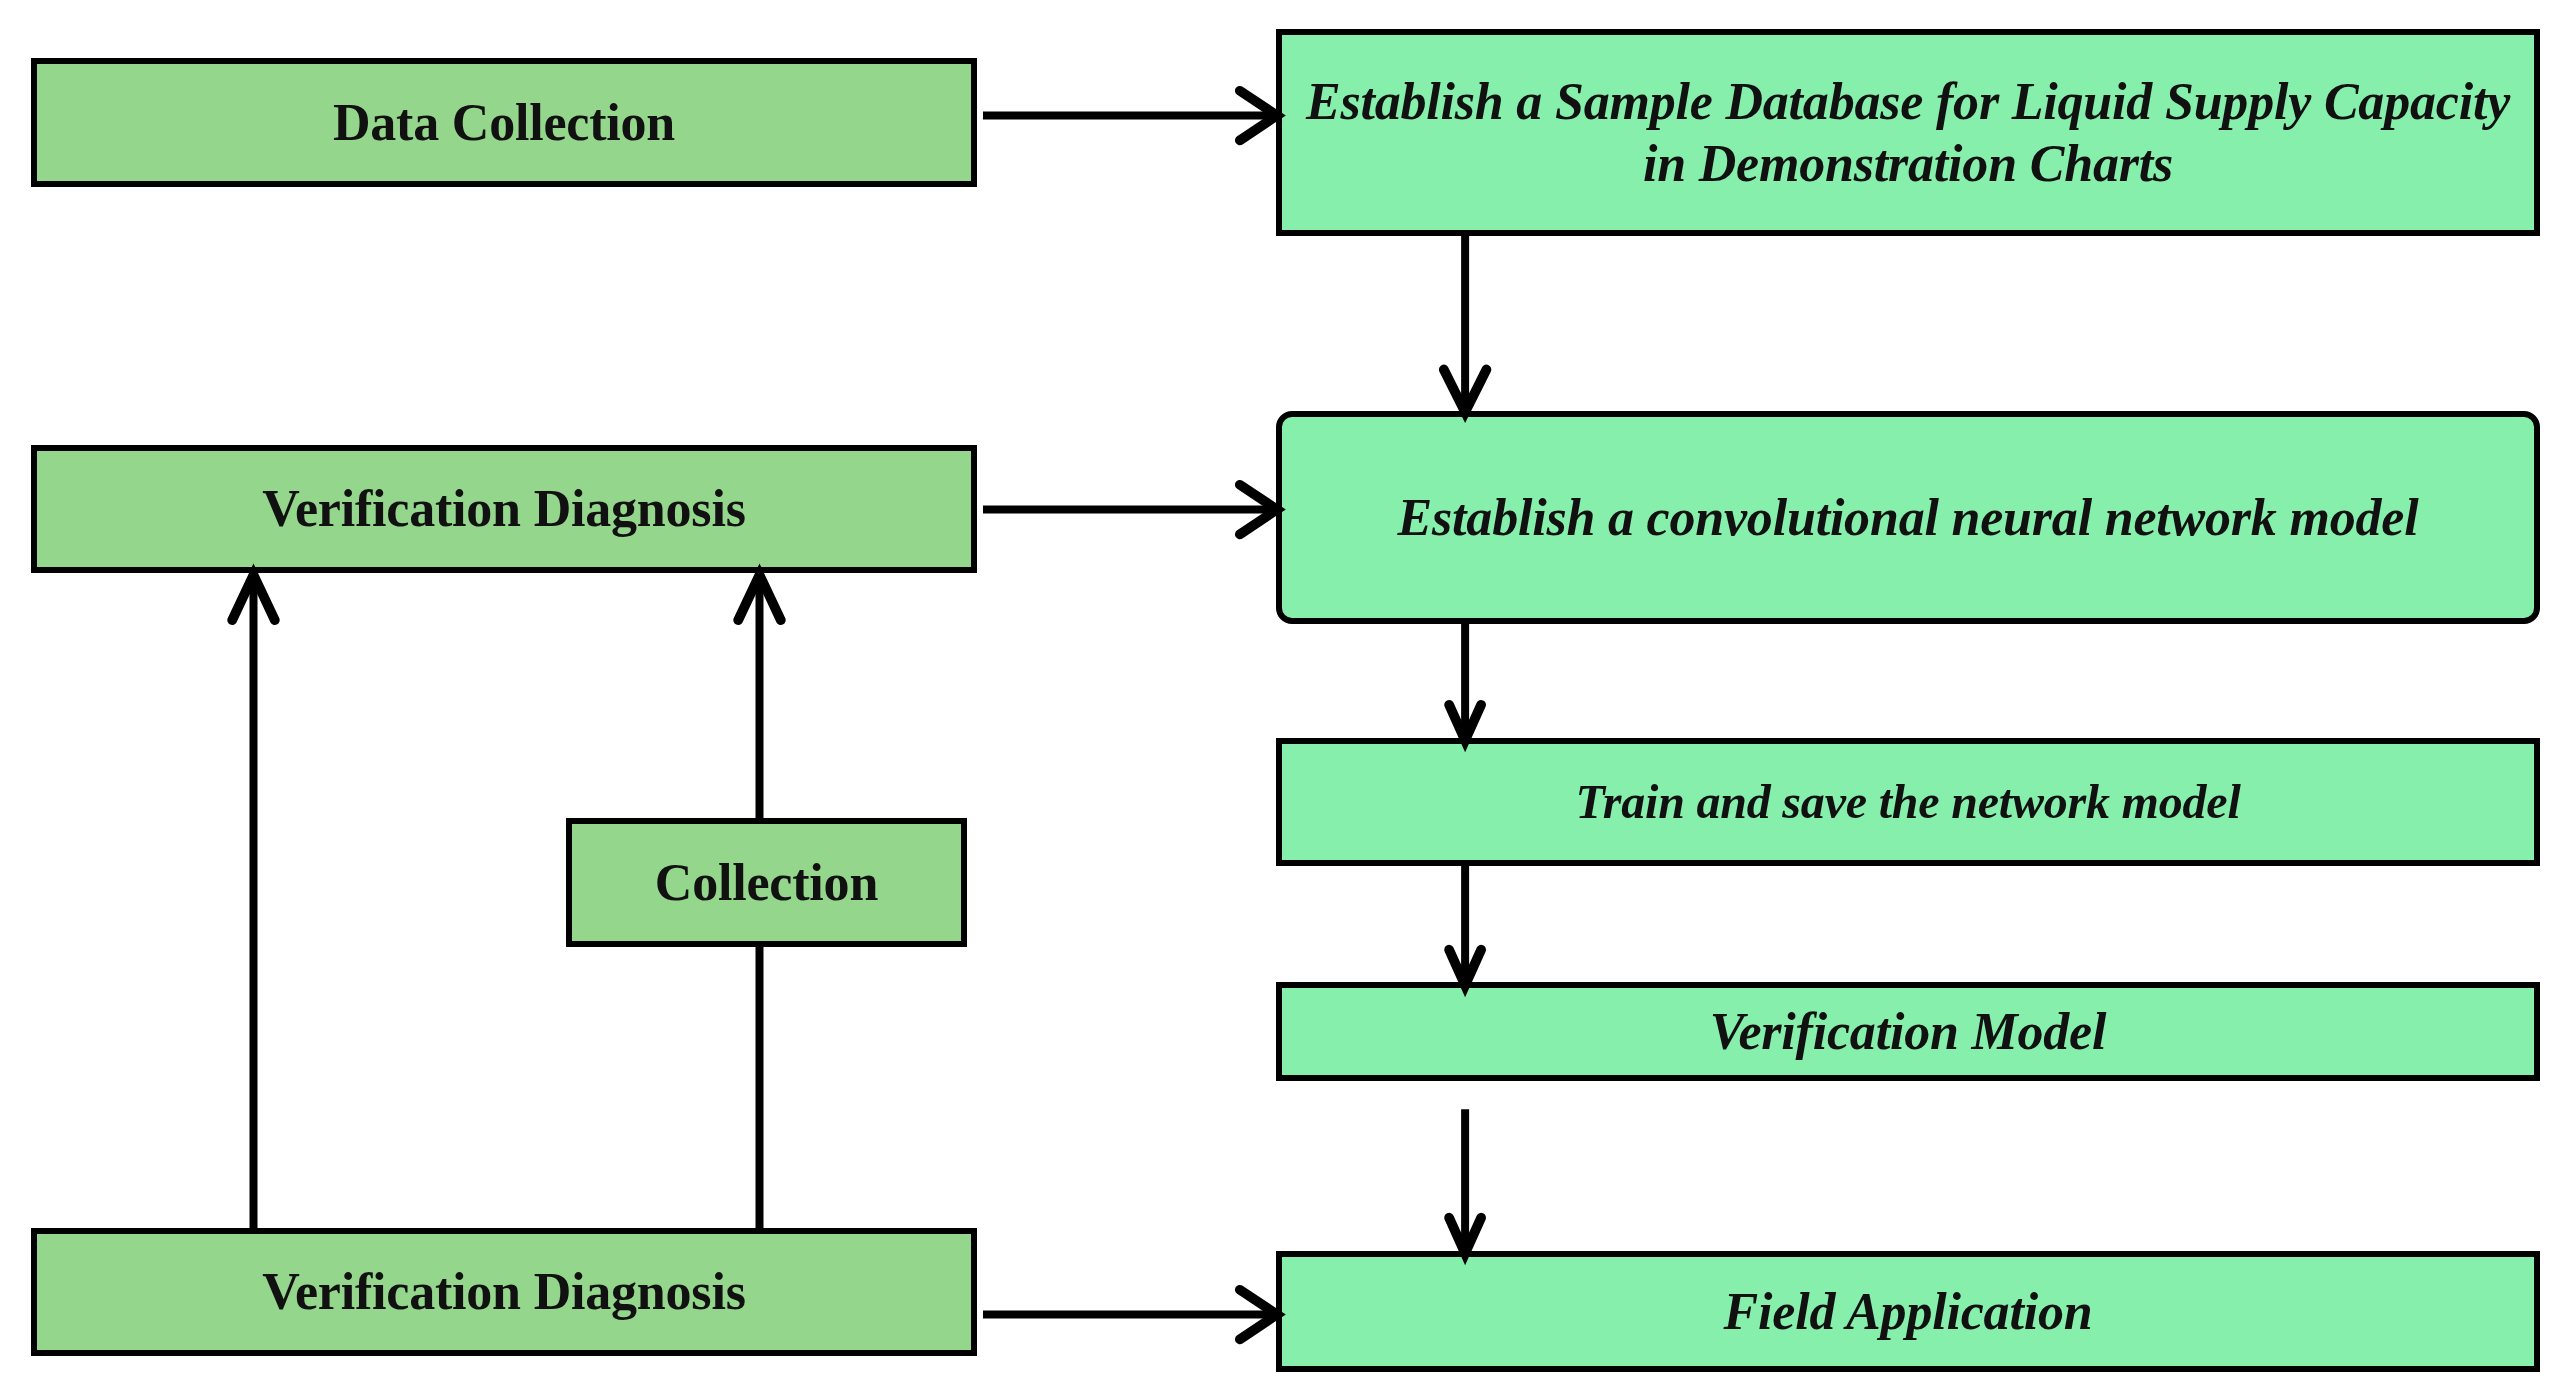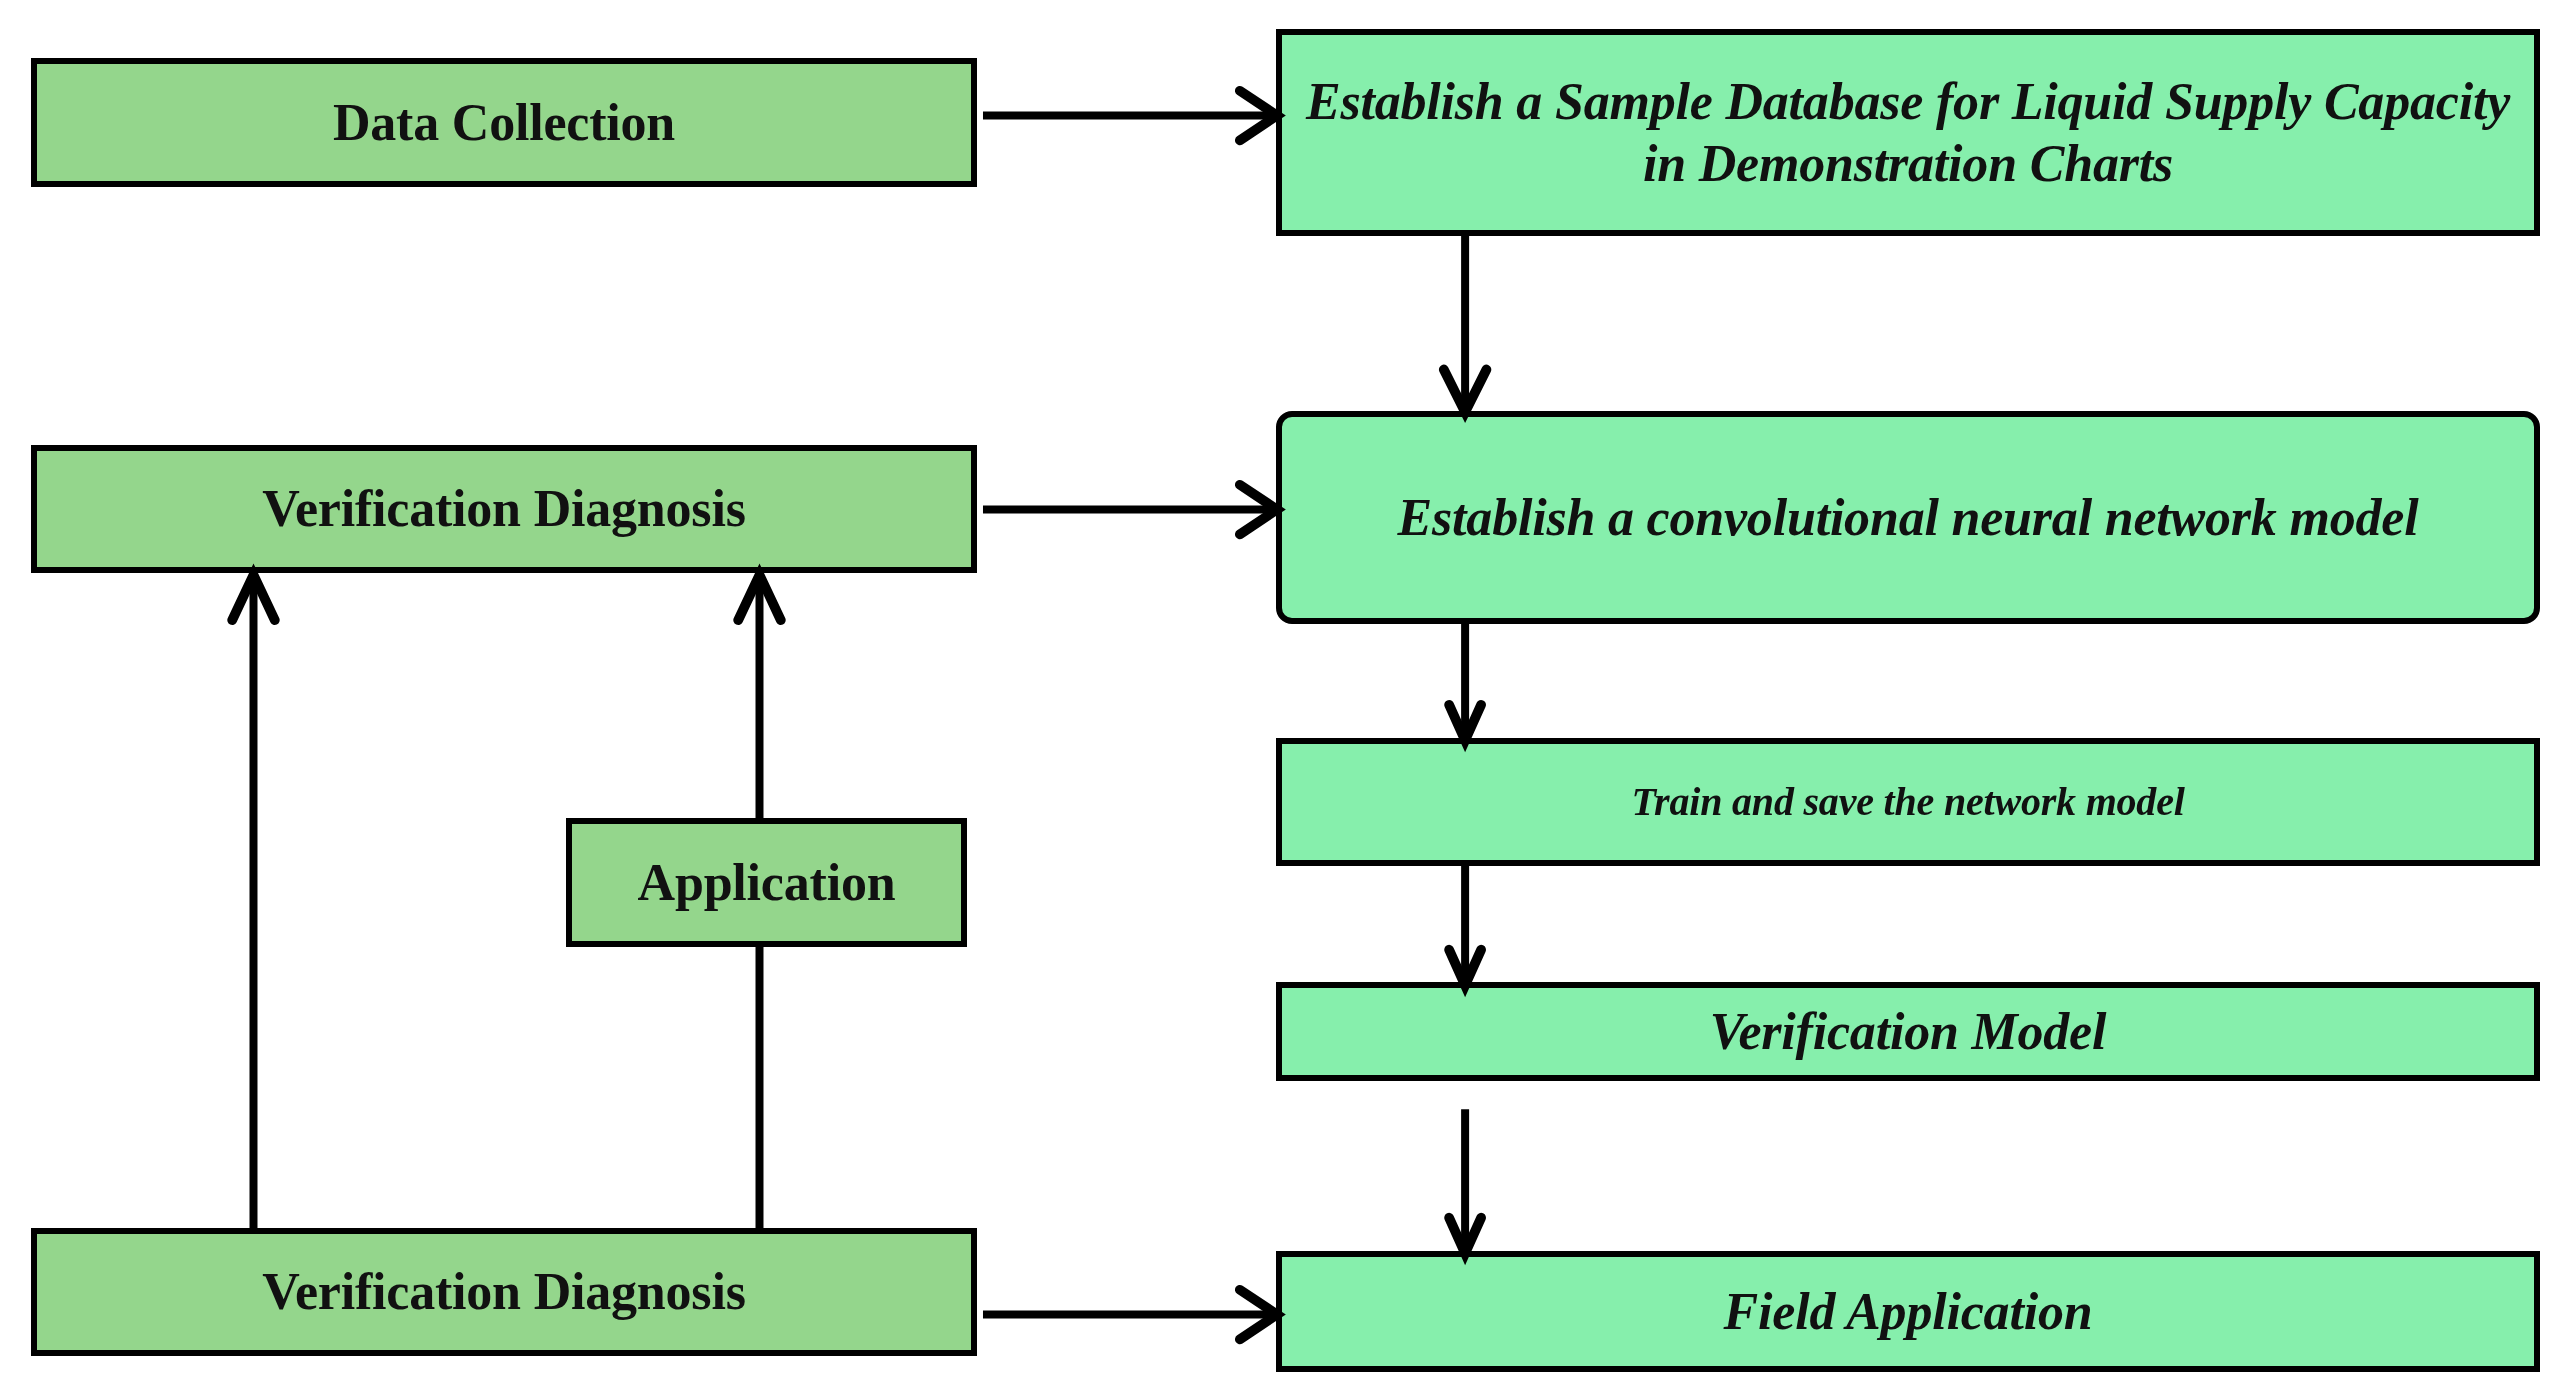--- a/index.html
+++ b/index.html
@@ -31,21 +31,21 @@
     padding: 0 16px;
   }
   .node.green { background: #94d68c; }
   .node.orange { background: #86efac; font-style: italic; }
 
   
   #n-data-collection      { left: 31px;   top: 58px;   width: 946px; height: 129px; font-size: 52px; }
   #n-sample-database      { left: 1276px; top: 29px;   width: 1264px; height: 207px; font-size: 52px; }
   #n-verification-mid     { left: 31px;   top: 445px;  width: 946px; height: 128px; font-size: 52px; }
   #n-cnn-model            { left: 1276px; top: 411px;  width: 1264px; height: 213px; font-size: 52px; border-radius: 16px; }
-  #n-train-save           { left: 1276px; top: 738px;  width: 1264px; height: 128px; font-size: 40px; }
+  #n-train-save           { left: 1276px; top: 738px;  width: 1264px; height: 128px; font-size: 48px; }
   #n-correction           { left: 566px;  top: 818px;  width: 401px;  height: 129px; font-size: 52px; z-index: 6; }
   #n-verification-model   { left: 1276px; top: 982px; width: 1264px; height: 99px; font-size: 52px; }
   #n-verification-bottom  { left: 31px;   top: 1228px; width: 946px; height: 128px; font-size: 52px; }
   #n-field-application    { left: 1276px; top: 1251px; width: 1264px; height: 121px; font-size: 52px; }
 
   
   .edge { position: absolute; z-index: 2; }
   .edge svg { display: block; overflow: visible; }
   .edge-line { stroke: #000000; stroke-width: 9; fill: none; }
   .edge-head { fill: none; stroke: #000000; stroke-width: 11; stroke-linecap: round; stroke-linejoin: miter; }
@@ -132,21 +132,21 @@
 
   <div class="node orange" id="n-cnn-model">
     <span>Establish a convolutional neural network model</span>
   </div>
 
   <div class="node orange" id="n-train-save">
     <span>Train and save the network model</span>
   </div>
 
   <div class="node green" id="n-correction">
-    <span>Application</span>
+    <span>Collection</span>
   </div>
 
   <div class="node orange" id="n-verification-model">
     <span>Verification Model</span>
   </div>
 
   <div class="node green" id="n-verification-bottom">
     <span>Verification Diagnosis</span>
   </div>
 

